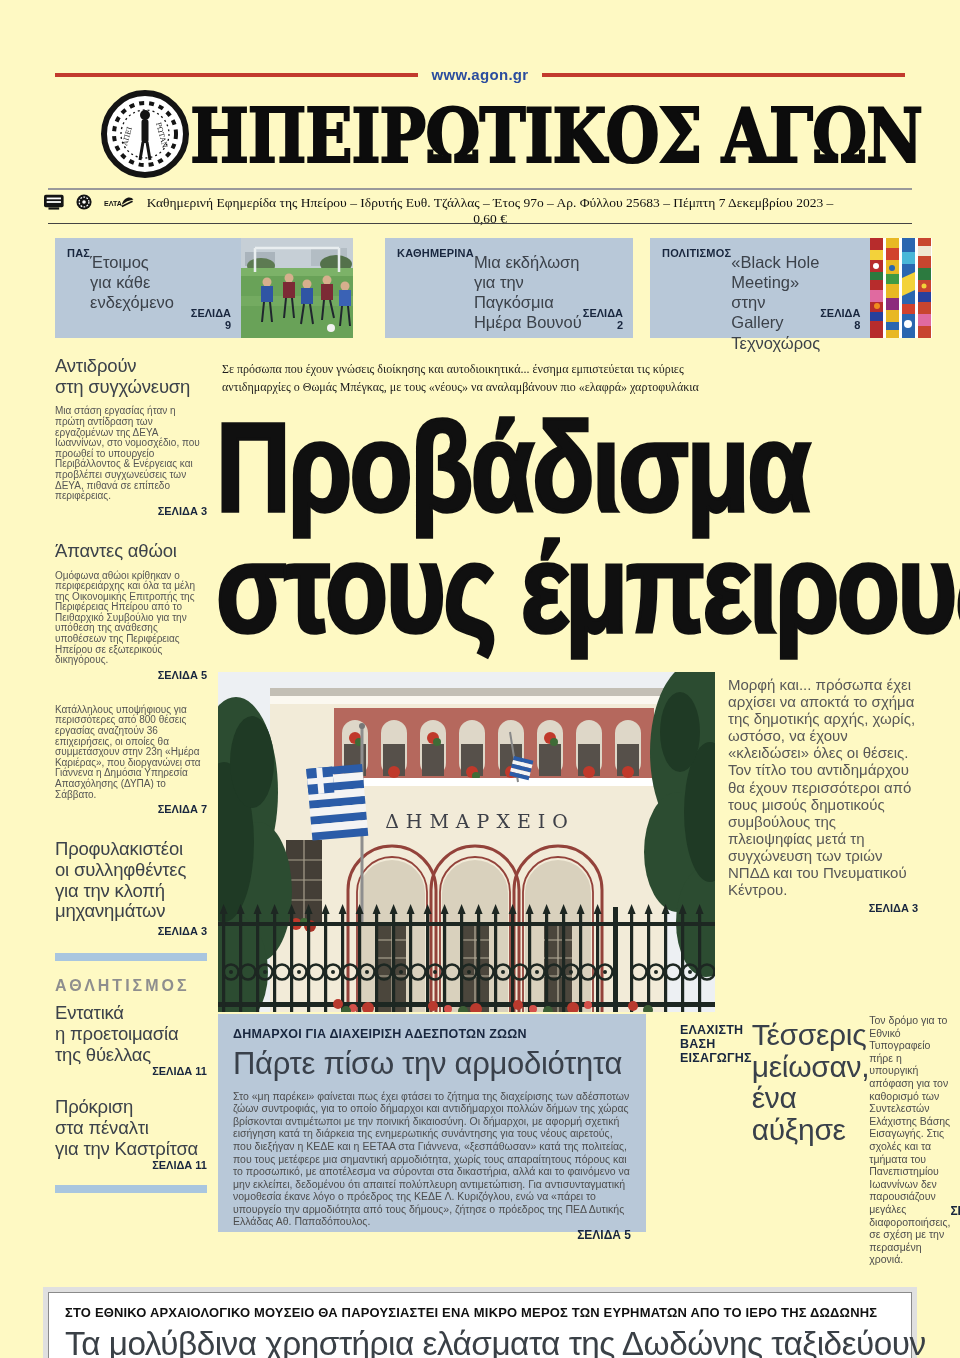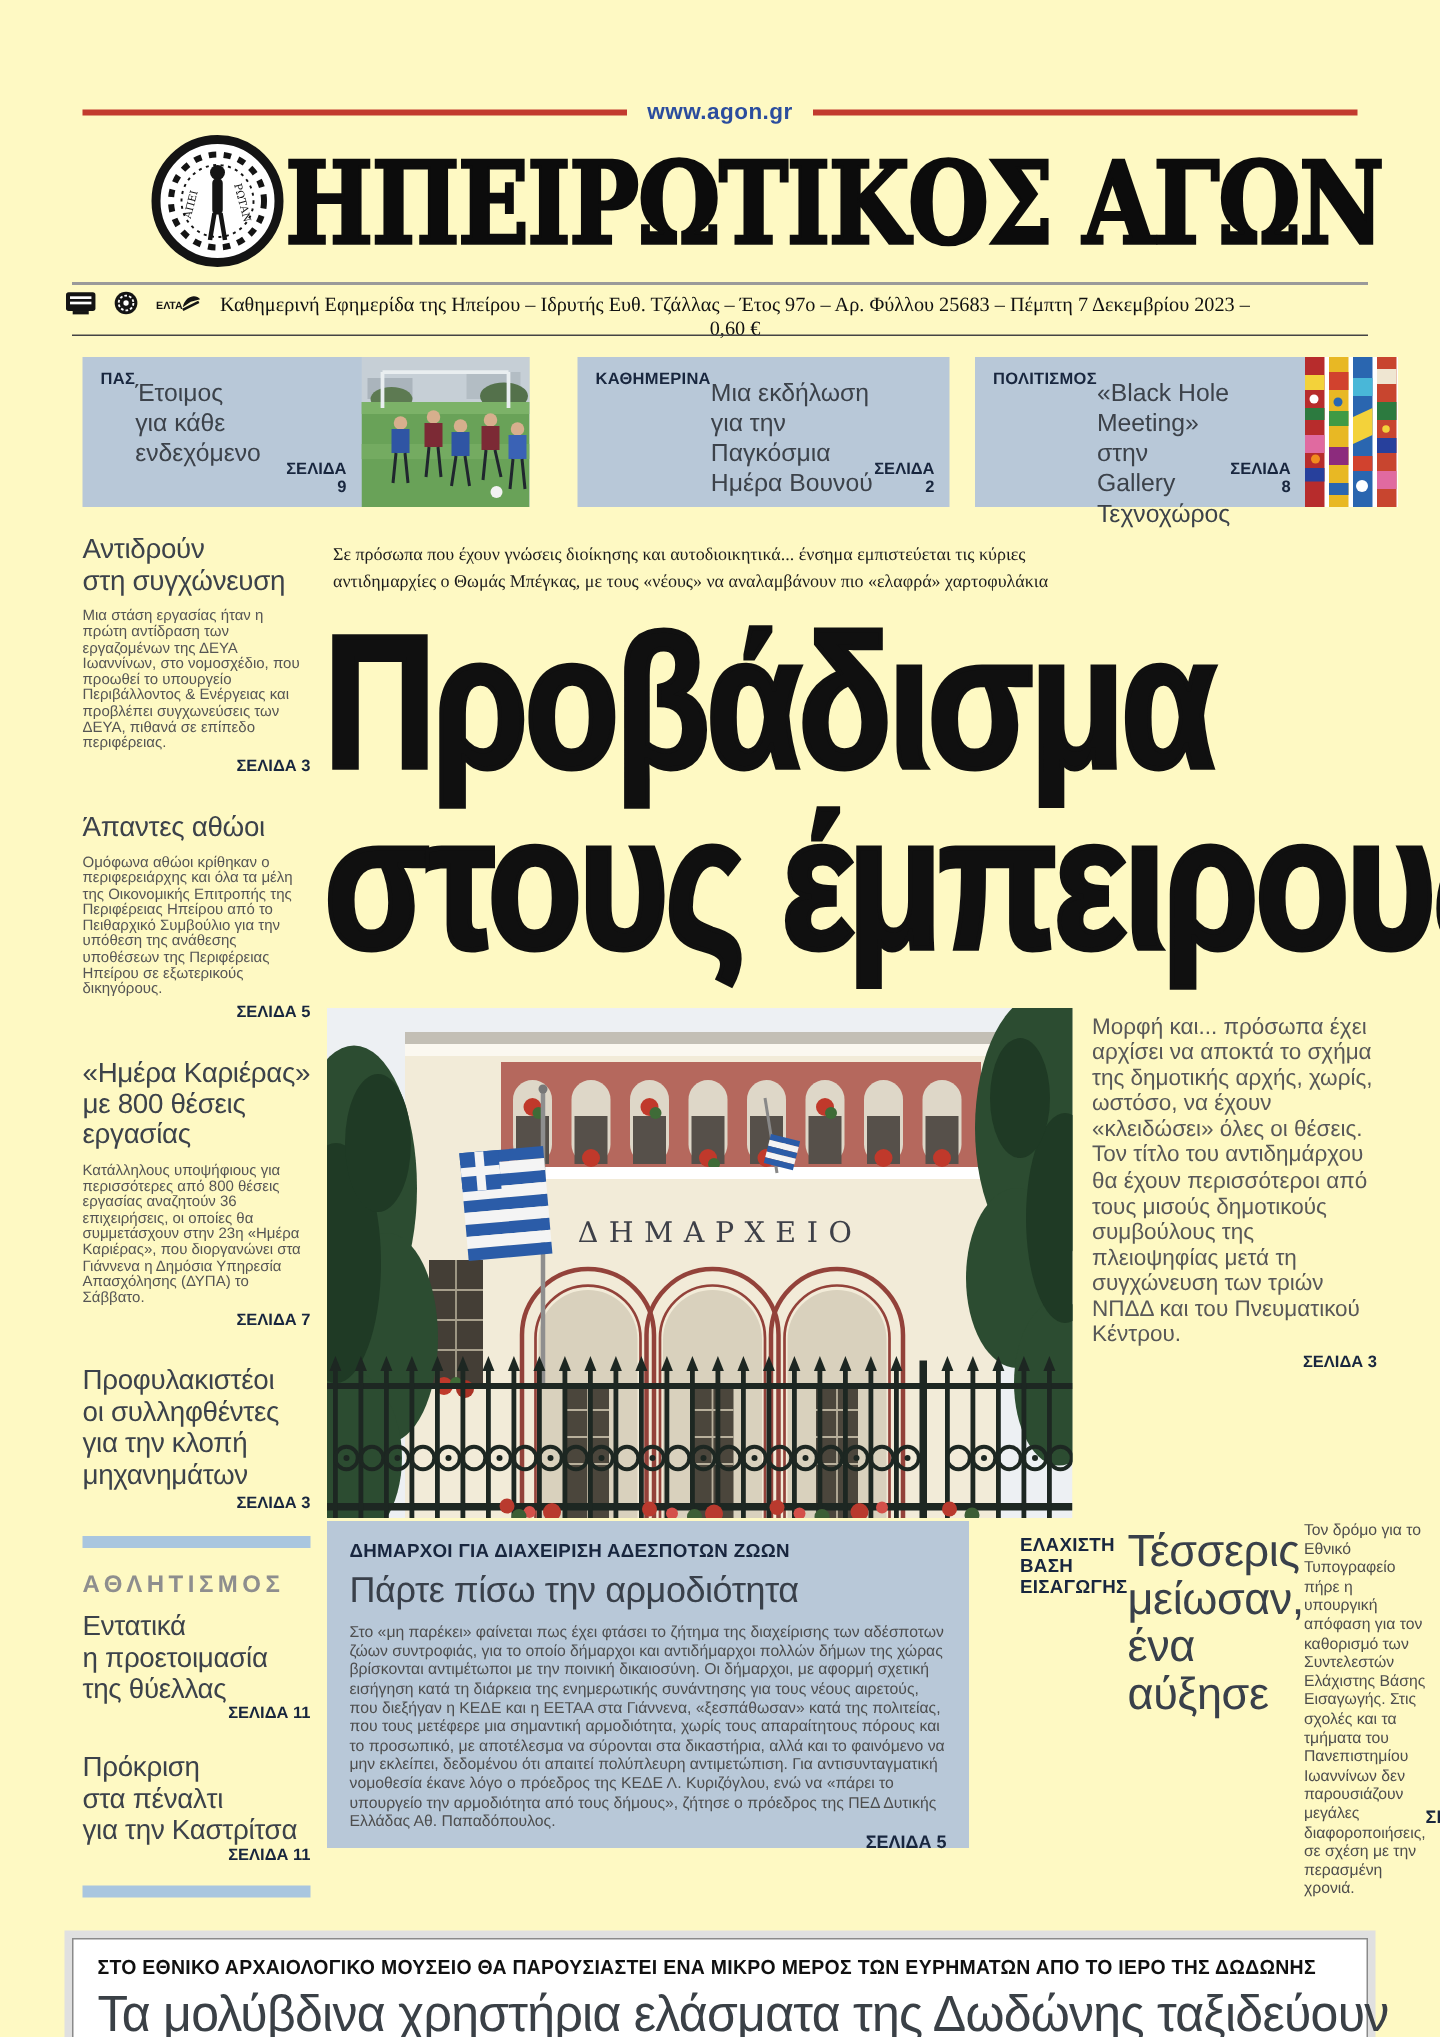--- a/index.html
+++ b/index.html
@@ -59,21 +59,21 @@
     transform:scaleX(.82); transform-origin:left;
     font-family:"Liberation Sans",sans-serif; white-space:nowrap;
   }
   .lead-photo { position:absolute; top:672px; left:218px; width:497px; height:340px; }
   .sidecol { position:absolute; top:676px; left:728px; width:190px; }
   .side-text { font-size:15px; line-height:1.14; color:#585858; }
   .sidecol .pagelabel { margin-top:4px; }
   
   .midbox { position:absolute; top:1014px; left:218px; width:428px; height:218px; background:#b8c8d8; padding:13px 15px 10px 15px; display:flex; flex-direction:column; }
   .midbox .kicker, .rightbot .kicker { font-size:12.5px; }
-  .big-title { font-size:24px; line-height:1.05; color:#39404a; letter-spacing:-.3px; white-space:pre-line; }
+  .big-title { font-size:31px; line-height:1.05; color:#39404a; letter-spacing:-.3px; white-space:pre-line; }
   .midbox .big-title { margin:7px 0 9px 0; }
   .small-body { font-size:10.5px; line-height:1.2; color:#4d4d4d; }
   .midbox .pagelabel, .rightbot .pagelabel { margin-top:auto; font-size:12px; }
   .rightbot { position:absolute; top:1014px; left:680px; width:262px; height:218px; display:flex; flex-direction:row; }
   .rightbot .bar { height:9px; background:#a9c6df; }
   .rightbot .kicker { margin-top:9px; }
   .rightbot .big-title { margin:5px 0 9px 0; font-size:30px; }
   .rightbot .bar-b { height:9px; background:#a9c6df; margin-top:6px; }
   
   .banner {
@@ -233,23 +233,20 @@
 στη συγχώνευση</div>
       <div class="l-body">Μια στάση εργασίας ήταν η πρώτη αντίδραση των εργαζομένων της ΔΕΥΑ Ιωαννίνων, στο νομοσχέδιο, που προωθεί το υπουργείο Περιβάλλοντος &amp; Ενέργειας και προβλέπει συγχωνεύσεις των ΔΕΥΑ, πιθανά σε επίπεδο περιφέρειας.</div>
       <div class="pagelabel">ΣΕΛΙΔΑ 3</div>
     </div>
     <div class="l-art">
       <div class="l-title">Άπαντες αθώοι</div>
       <div class="l-body">Ομόφωνα αθώοι κρίθηκαν ο περιφερειάρχης και όλα τα μέλη της Οικονομικής Επιτροπής της Περιφέρειας Ηπείρου από το Πειθαρχικό Συμβούλιο για την υπόθεση της ανάθεσης υποθέσεων της Περιφέρειας Ηπείρου σε εξωτερικούς δικηγόρους.</div>
       <div class="pagelabel">ΣΕΛΙΔΑ 5</div>
     </div>
     <div class="l-art">
-      <div class="l-title">«Ημέρα Καριέρας»
-με 800 θέσεις
-εργασίας</div>
       <div class="l-body">Κατάλληλους υποψήφιους για περισσότερες από 800 θέσεις εργασίας αναζητούν 36 επιχειρήσεις, οι οποίες θα συμμετάσχουν στην 23η «Ημέρα Καριέρας», που διοργανώνει στα Γιάννενα η Δημόσια Υπηρεσία Απασχόλησης (ΔΥΠΑ) το Σάββατο.</div>
       <div class="pagelabel">ΣΕΛΙΔΑ 7</div>
     </div>
     <div class="l-art" style="margin-bottom:16px;">
       <div class="l-title">Προφυλακιστέοι
 οι συλληφθέντες
 για την κλοπή
 μηχανημάτων</div>
       <div class="pagelabel">ΣΕΛΙΔΑ 3</div>
     </div>

